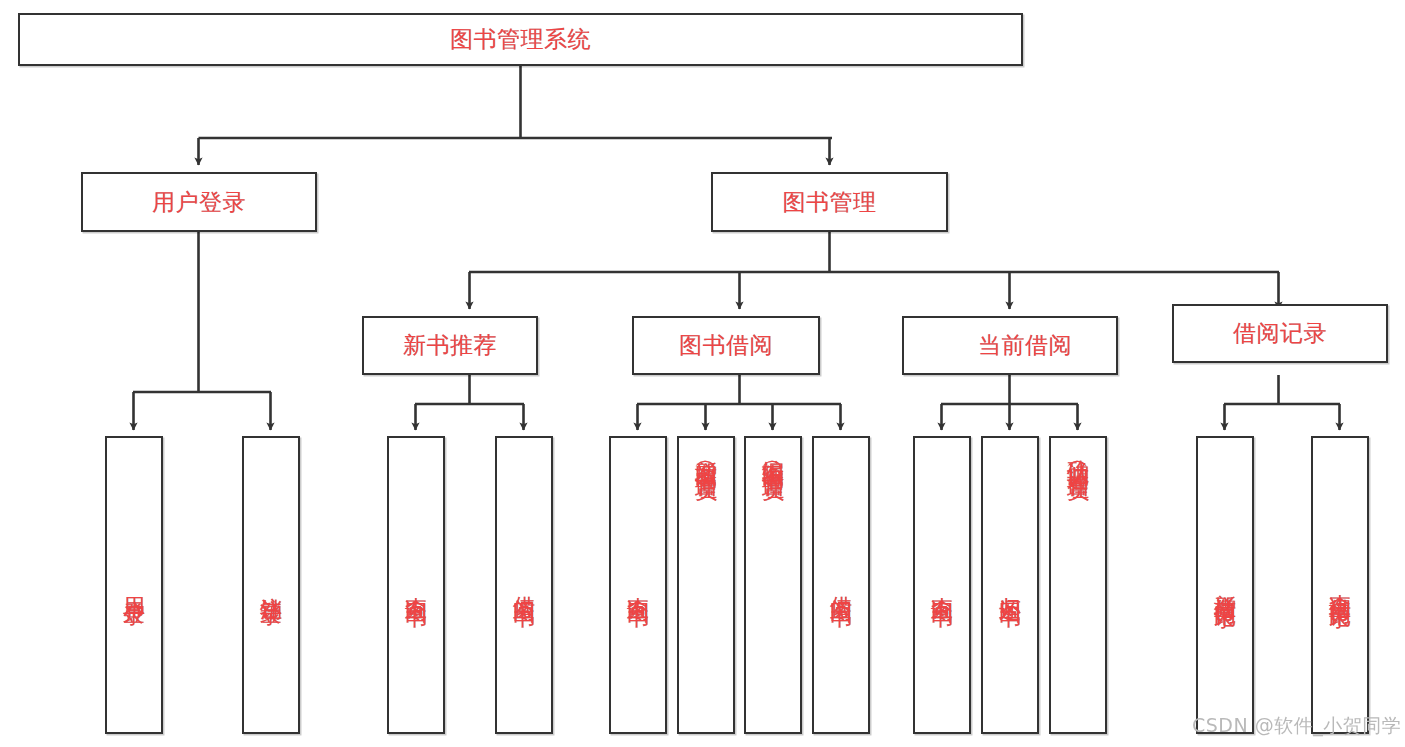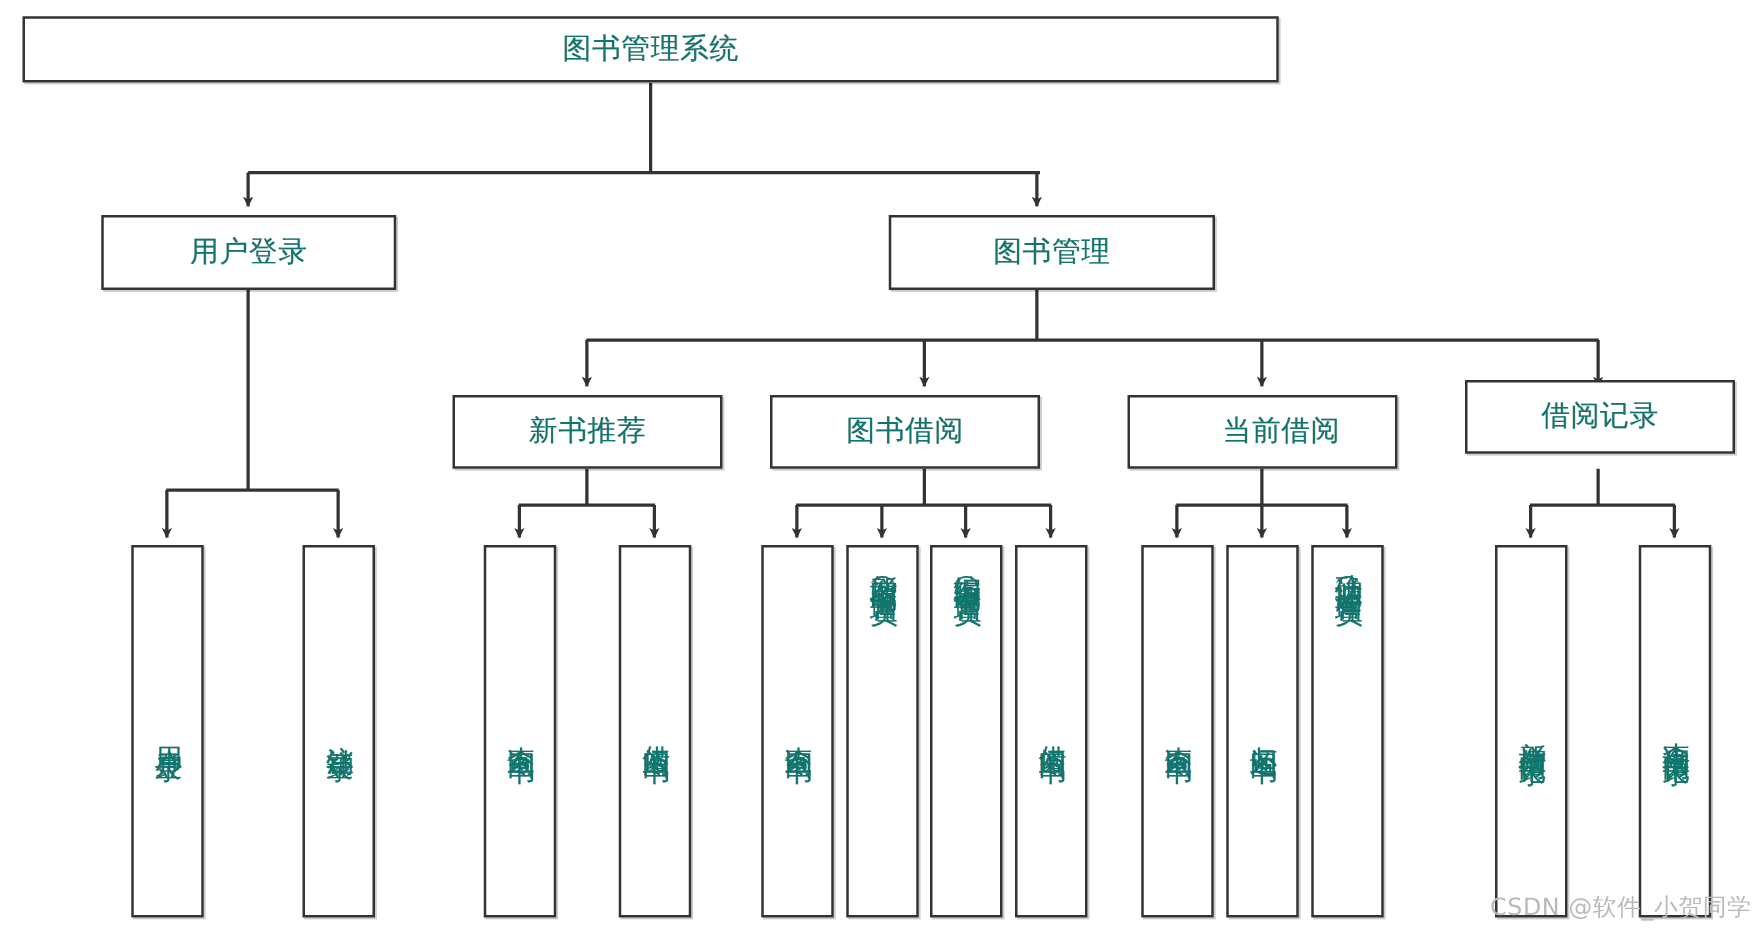--- a/index.html
+++ b/index.html
@@ -34,21 +34,21 @@
     border: 2.5px solid #333333;
     display: flex;
     align-items: center;
     justify-content: center;
     box-shadow: 1.5px 1.5px 0 rgba(0,0,0,0.20);
   }
   .node-label {
     font-size: 23px;
     line-height: 1.15;
     letter-spacing: 0.5px;
-    color: #0f766e;
+    color: #ef4444;
     white-space: nowrap;
     text-shadow: 0.4px 0 rgba(60,120,200,0.35), -0.4px 0 rgba(200,120,40,0.30);
   }
   
   .node.vertical {
     align-items: flex-start;
     justify-content: center;
     padding-top: 0;
   }
   .node.vertical .node-label {
@@ -133,28 +133,28 @@
     </g>
   </svg>
 
   <div class="node" style="left:18px; top:13px; width:1005px; height:53px;">
     <span class="node-label">图书管理系统</span>
   </div>
 
   <div class="node" style="left:81px; top:172px; width:236px; height:60px;">
     <span class="node-label">用户登录</span>
   </div>
-  <div class="node" style="left:711px; top:172px; width:261px; height:60px;">
+  <div class="node" style="left:711px; top:172px; width:237px; height:60px;">
     <span class="node-label">图书管理</span>
   </div>
 
-  <div class="node" style="left:362px; top:316px; width:216px; height:59px;">
+  <div class="node" style="left:362px; top:316px; width:176px; height:59px;">
     <span class="node-label">新书推荐</span>
   </div>
-  <div class="node" style="left:616px; top:316px; width:216px; height:59px;">
+  <div class="node" style="left:632px; top:316px; width:188px; height:59px;">
     <span class="node-label">图书借阅</span>
   </div>
   <div class="node" style="left:902px; top:316px; width:216px; height:59px;padding-left:30px;">
     <span class="node-label">当前借阅</span>
   </div>
   <div class="node" style="left:1172px; top:304px; width:216px; height:59px;">
     <span class="node-label">借阅记录</span>
   </div>
 
   <div class="node vertical centered" style="left:105px; top:436px; width:58px; height:298px;">

